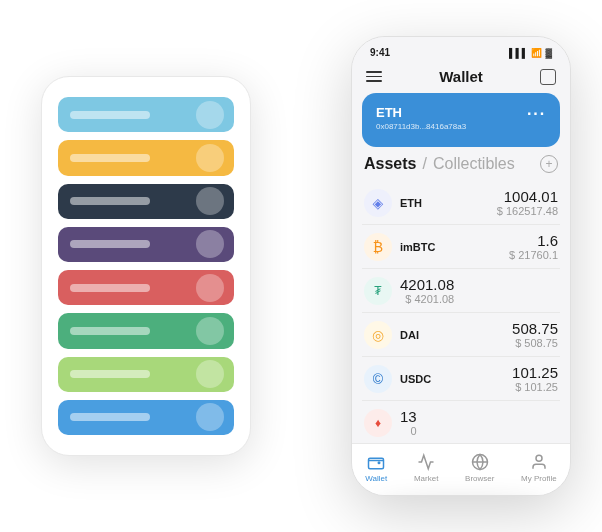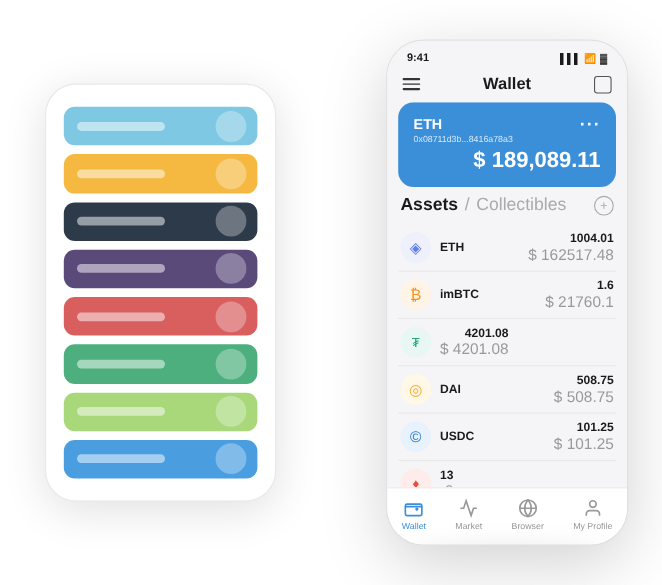--- a/index.html
+++ b/index.html
@@ -264,28 +264,28 @@
       font-weight: 600;
       color: #1a1a1a;
       flex: 1;
     }
 
     .asset-amounts {
       text-align: right;
     }
 
     .asset-amount-main {
-      font-size: 11px;
-      font-weight: 700;
+      font-size: 15px;
+      font-weight: 400;
       color: #1a1a1a;
       text-align: right;
     }
 
     .asset-amount-sub {
-      font-size: 14px;
+      font-size: 11px;
       color: #999;
     }
 
     
     .bottom-nav {
       background: #ffffff;
       border-top: 0.5px solid #e8e8e8;
       display: flex;
       align-items: center;
       justify-content: space-around;
@@ -404,23 +404,20 @@
     <div class="phone-content">
 
       <div class="eth-card">
         <div class="eth-card-top">
           <div>
             <div class="eth-label">ETH</div>
             <div class="eth-address">0x08711d3b...8416a78a3</div>
           </div>
           <div class="eth-dots">···</div>
         </div>
-        <div class="eth-card-bottom">
-          <div class="eth-amount">$ 189,089.11</div>
-        </div>
       </div>
 
       <div class="assets-header">
         <div class="assets-tabs">
           <span class="assets-tab-active">Assets</span>
           <span class="assets-tab-sep">/</span>
           <span class="assets-tab-inactive">Collectibles</span>
         </div>
         <div class="assets-add">+</div>
       </div>

